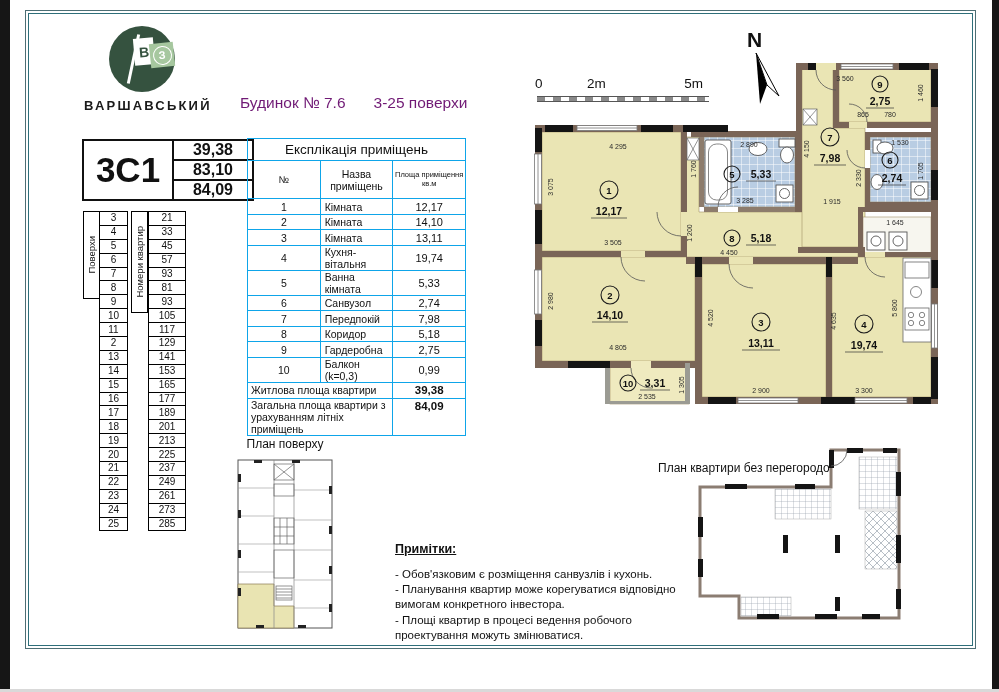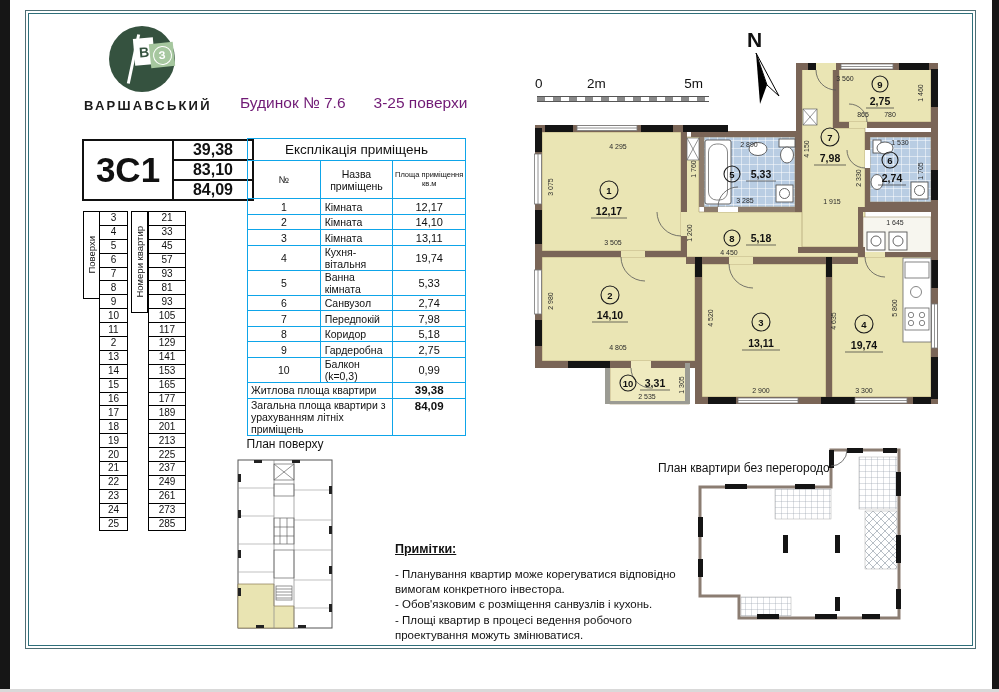--- a/index.html
+++ b/index.html
@@ -688,20 +688,20 @@
         <rect x="138" y="88" width="5" height="18"></rect>
       <rect x="138" y="150" width="5" height="14"></rect>
     </g>
     <path d="M150,3 A16,16 0 0 1 134,19" fill="none" stroke="#555" stroke-width="0.8"></path>
   </svg>
 
   <div class="notes">
     <div class="notes-title">Примітки:</div>
     <div class="notes-list">
 
-    <div class="note-line">- Планування квартир може корегуватися відповідно вимогам конкретного інвестора.</div>
-        <div class="note-line">- Обов'язковим є розміщення санвузлів і кухонь.</div>
+    <div class="note-line">- Обов'язковим є розміщення санвузлів і кухонь.</div>
+        <div class="note-line">- Планування квартир може корегуватися відповідно вимогам конкретного інвестора.</div>
         <div class="note-line">- Площі квартир в процесі ведення робочого проектування можуть змінюватися.</div>
       </div>
   </div>
 
   <div class="bottom-strip"></div>
 </div>
 
 </body></html>

